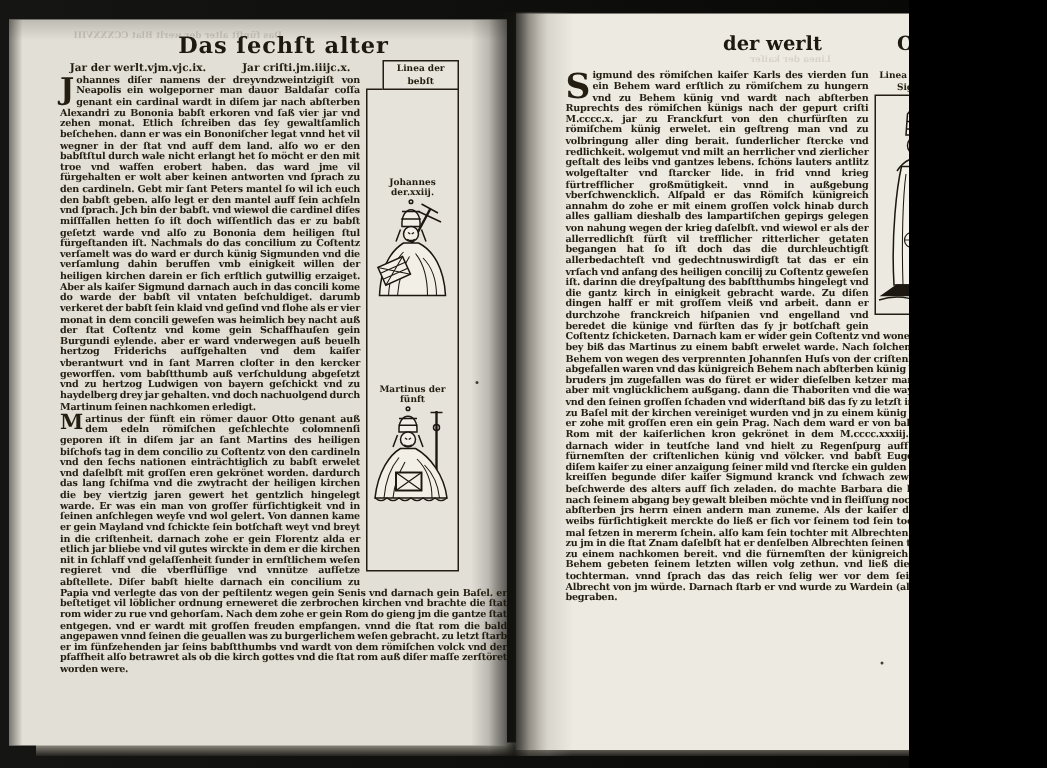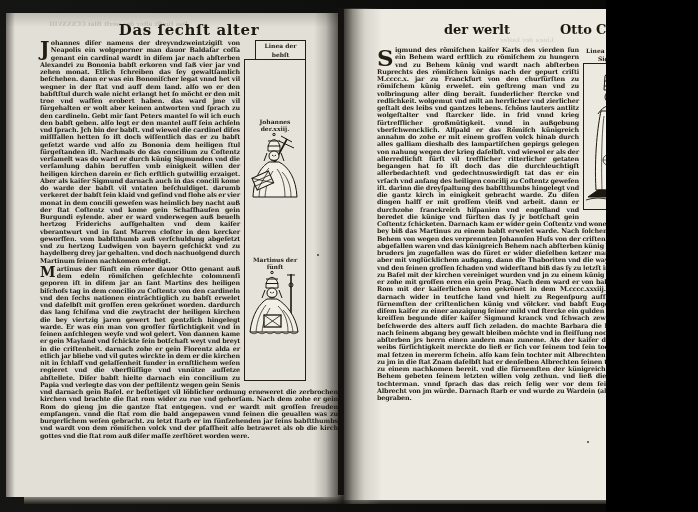--- a/index.html
+++ b/index.html
@@ -20,21 +20,21 @@
       linear-gradient(to left, rgba(15,14,12,.55) 0, rgba(15,14,12,.10) 10px, rgba(0,0,0,0) 26px),
       linear-gradient(to right, rgba(70,66,56,.45) 0, rgba(70,66,56,.10) 16px, rgba(0,0,0,0) 38px),
       #edeae2;}
   .gutter{position:absolute;left:326px;top:8px;width:56px;height:496px;pointer-events:none;
     background:linear-gradient(to right, rgba(0,0,0,0) 0, rgba(20,19,16,.35) 18%, rgba(20,19,16,.78) 30%, rgba(90,86,78,.45) 48%, rgba(180,176,166,.18) 70%, rgba(0,0,0,0) 100%);}
   .book-edge{position:absolute;left:684px;top:3px;width:14px;height:506px;
     background:linear-gradient(to right,#1c1b18 0,#6e6a61 4px,#77736b 8px,#0a0a08 11px,#060605 14px);}
   .lp-header{position:absolute;left:34px;top:8px;width:298px;text-align:center;
     font-size:15px;font-weight:bold;letter-spacing:.6px;color:#1d1810;}
   .lp-block{position:absolute;left:34px;top:27px;width:298px;color:#241e11;}
-  .rp-h{position:absolute;top:13px;font-size:13px;font-weight:bold;color:#1d1810;}
+  .rp-h{position:absolute;top:13px;font-size:13px;font-weight:bold;color:#1d1810;margin-left:38px;}
   .rp-h-title{left:100px;}
   .rp-h-blat{left:216px;}
   .rp-h-folio{left:252px;letter-spacing:1.2px;}
   .rp-block{position:absolute;left:33px;top:38px;width:278px;color:#241e11;}
   .dates{display:flex;justify-content:center;gap:24px;font-size:7px;font-weight:bold;line-height:9px;margin:0 0 1px 0;}
   .body-text{font-size:6.4px;line-height:7.25px;font-weight:700;text-align:justify;
     letter-spacing:-.15px;word-spacing:-.5px;margin:0;}
   .dc{float:left;font-weight:bold;font-size:20px;line-height:18px;margin:0 1.5px 0 0;}
   .dc-m{font-size:14px;line-height:13px;}
   .dc-s{font-size:23px;line-height:21px;}
@@ -124,20 +124,24 @@
               </g>
               <g>
                 <rect x="18" y="49" width="17" height="12" fill="#f2efe7" stroke-width="1.3"></rect>
                 <path d="M18,49 L35,61 M35,49 L18,61" stroke-width=".8"></path>
               </g>
             </g>
           </svg>
         </div>
       </div>
 
+      <div class="dates">
+        <span>Jar der werlt.vjm.vjc.ix.</span>
+        <span>Jar criſti.jm.iiijc.x.</span>
+      </div>
 
       <p class="body-text"><span class="dc">J</span><span>ohannes diſer namens der dreyvndzweintzigiſt von Neapolis ein wolgeporner man dauor Baldaſar coſſa genant ein cardinal wardt in diſem jar nach abſterben Alexandri zu Bononia babſt erkoren vnd ſaß vier jar vnd zehen monat. Etlich ſchreiben das ſey gewaltſamlich beſchehen. dann er was ein Bononiſcher legat vnnd het vil wegner in der ſtat vnd auff dem land. alſo wo er den babſtſtul durch wale nicht erlangt het ſo möcht er den mit troe vnd waffen erobert haben. das ward jme vil fürgehalten er wolt aber keinen antworten vnd ſprach zu den cardineln. Gebt mir ſant Peters mantel ſo wil ich euch den babſt geben. alſo legt er den mantel auff ſein achſeln vnd ſprach. Jch bin der babſt. vnd wiewol die cardinel diſes miſſfallen hetten ſo iſt doch wiſſentlich das er zu babſt geſetzt warde vnd alſo zu Bononia dem heiligen ſtul fürgeſtanden iſt. Nachmals do das concilium zu Coſtentz verſamelt was do ward er durch künig Sigmunden vnd die verſamlung dahin beruffen vmb einigkeit willen der heiligen kirchen darein er ſich erſtlich gutwillig erzaiget. Aber als kaiſer Sigmund darnach auch in das concili kome do warde der babſt vil vntaten beſchuldiget. darumb verkeret der babſt ſein klaid vnd geſind vnd flohe als er vier monat in dem concili geweſen was heimlich bey nacht auß der ſtat Coſtentz vnd kome gein Schaffhauſen gein Burgundi eylende. aber er ward vnderwegen auß beuelh hertzog Friderichs auffgehalten vnd dem kaiſer vberantwurt vnd in ſant Marren cloſter in den kercker geworffen. vom babſtthumb auß verſchuldung abgeſetzt vnd zu hertzog Ludwigen von bayern geſchickt vnd zu haydelberg drey jar gehalten. vnd doch nachuolgend durch Martinum ſeinen nachkomen erledigt.</span></p>
 
       <div class="dates">
       </div>
 
       <p class="body-text"><span class="dc dc-m">M</span><span>artinus der fünft ein römer dauor Otto genant auß dem edeln römiſchen geſchlechte colomnenſi geporen iſt in diſem jar an ſant Martins des heiligen biſchofs tag in dem concilio zu Coſtentz von den cardineln vnd den ſechs nationen einträchtiglich zu babſt erwelet vnd daſelbſt mit groſſen eren gekrönet worden. dardurch das lang ſchiſma vnd die zwytracht der heiligen kirchen die bey viertzig jaren gewert het gentzlich hingelegt warde. Er was ein man von groſſer fürſichtigkeit vnd in ſeinen anſchlegen weyſe vnd wol gelert. Von dannen kame er gein Mayland vnd ſchickte ſein botſchaft weyt vnd breyt in die criſtenheit. darnach zohe er gein Florentz alda er etlich jar bliebe vnd vil gutes wirckte in dem er die kirchen nit in ſchlaff vnd gelaſſenheit ſunder in ernſtlichem weſen regieret vnd die vberflüſſige vnd vnnütze aufſetze abſtellete. Diſer babſt hielte darnach ein concilium zu Papia vnd verlegte das von der peſtilentz wegen gein Senis vnd darnach gein Baſel. er beſtetiget vil löblicher ordnung erneweret die zerbrochen kirchen vnd brachte die ſtat rom wider zu rue vnd gehorſam. Nach dem zohe er gein Rom do gieng jm die gantze ſtat entgegen. vnd er wardt mit groſſen freuden empfangen. vnnd die ſtat rom die bald angepawen vnnd ſeinen die geuallen was zu burgerlichem weſen gebracht. zu letzt ſtarb er im fünfzehenden jar ſeins babſtthumbs vnd wardt von dem römiſchen volck vnd der pfaffheit alſo betrawret als ob die kirch gottes vnd die ſtat rom auß diſer maſſe zerſtöret worden were.</span></p>
     </div>
 
     <div class="speck" style="left:311px;top:241px;width:2px;height:2px;"></div>

